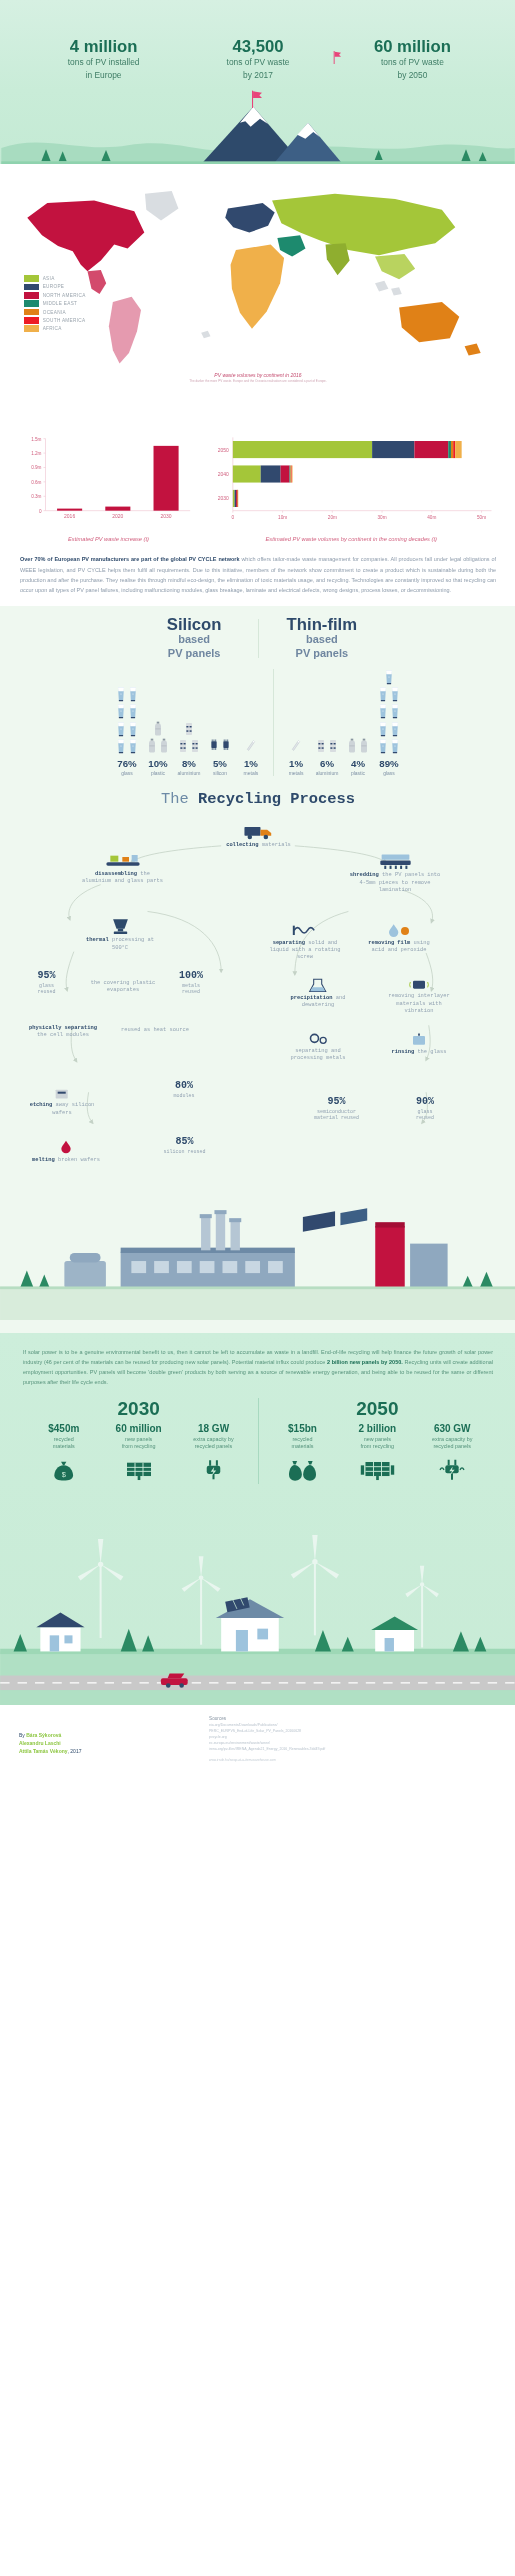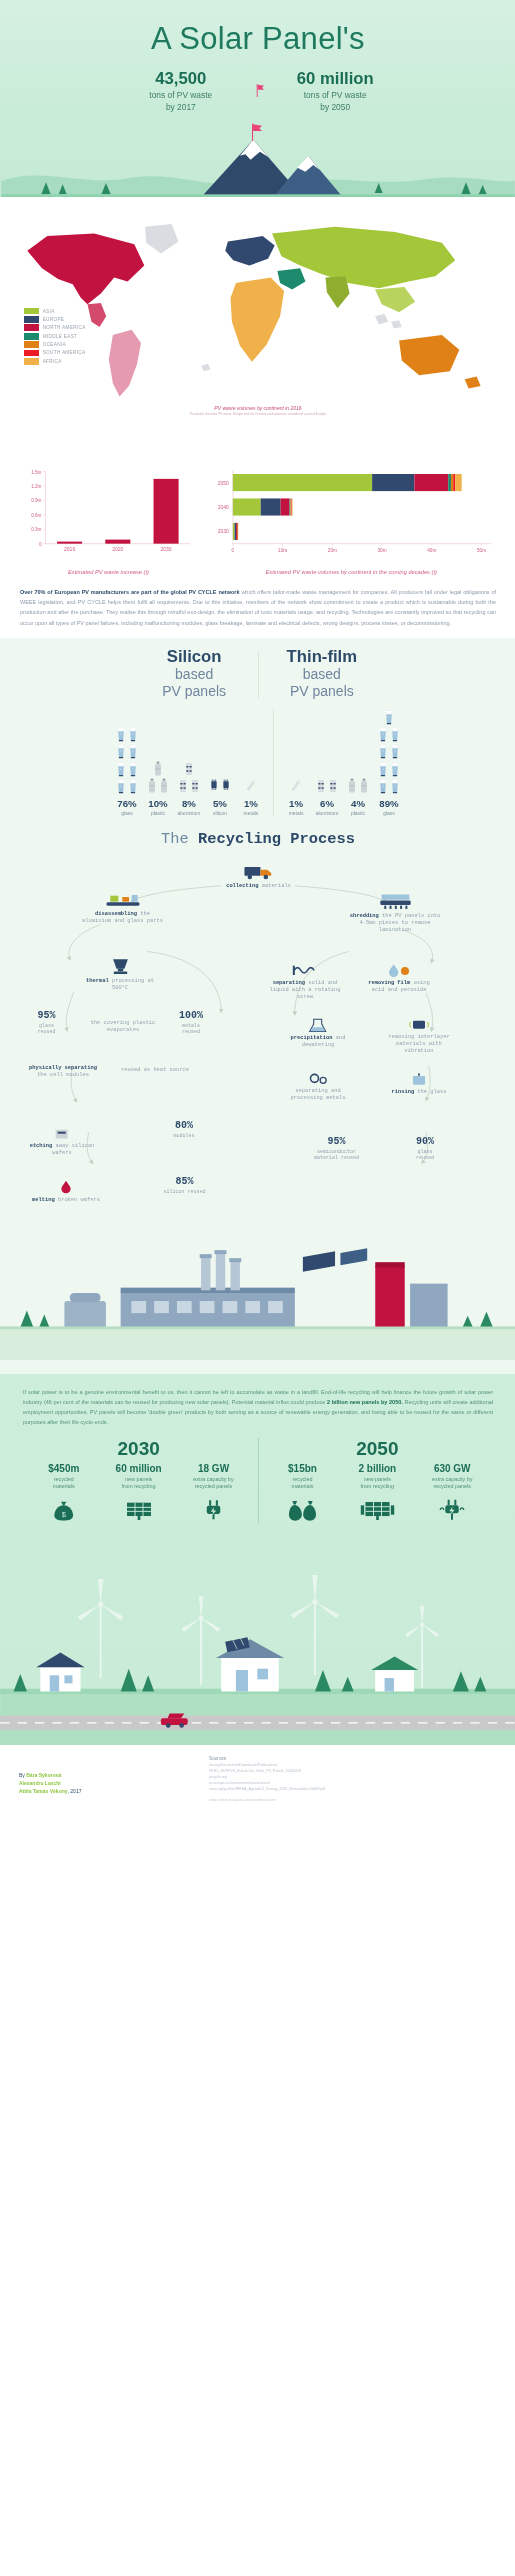--- a/index.html
+++ b/index.html
@@ -93,21 +93,21 @@
   .res-p b { color: #2e4a6b; }
 
   
   .panels {
     background: #eff8f0; padding: 10.7px 0 9.4px 0; position: relative;
   }
   .panels-head { display: flex; justify-content: center; gap: 0; }
   .ptype { width: 127px; text-align: center; padding: 0 9.4px; }
   .ptype-sep { width: 0.7px; background: #d6e7d9; margin: 2.7px 0; }
   .ptype h3 { font-size: 16.7px; color: #2e4a6b; font-weight: bold; line-height: 1; }
-  .ptype .sub { font-size: 14px; color: #6f86a0; font-weight: 400; line-height: 1.25; }
+  .ptype .sub { font-size: 11px; color: #6f86a0; font-weight: 700; line-height: 1.25; }
   .pcols { display: flex; justify-content: center; margin-top: 8px; }
   .pgroup { display: flex; align-items: flex-end; }
   .pcol {
     width: 31px; display: flex; flex-direction: column;
     align-items: center; justify-content: flex-end;
   }
   .pstack { display: flex; flex-direction: column-reverse; align-items: center; gap: 1.3px; min-height: 72px; justify-content: flex-start;}
   .prow { display: flex; gap: 1.3px; }
   .pct { font-size: 9.7px; font-weight: bold; color: #2e4a6b; margin-top: 4px; }
   .pmat { font-size: 5px; color: #7f92a6; margin-top: 0.7px; }
@@ -170,23 +170,27 @@
   .src-note { font-size: 3.3px; color: #c3ccd4; margin-top: 5.4px; }
 
   svg { display: block; }
 </style>
 </head>
 <body>
 
 <div class="page">
 
   <section class="hero">
-    <h1 class="hero-title-1">A Solar Panel's</h1>
 
     <div class="stats-row">
+      <div class="stat">
+        <div class="stat-num">4 million</div>
+        <div class="stat-label">tons of PV installed</div>
+        <div class="stat-label">in Europe</div>
+      </div>
       <div class="stat">
         <div class="stat-num">43,500</div>
         <div class="stat-label">tons of PV waste</div>
         <div class="stat-label">by 2017</div>
       </div>
       <div class="stat">
         <svg class="flagmark" viewBox="0 0 14 20">
           <rect x="1" y="0" width="1.4" height="20" fill="#e8447a"></rect>
           <path d="M2.4 1 L12 2.5 L9 5.5 L12 8.5 L2.4 8.5 Z" fill="#e8447a"></path>
         </svg>

